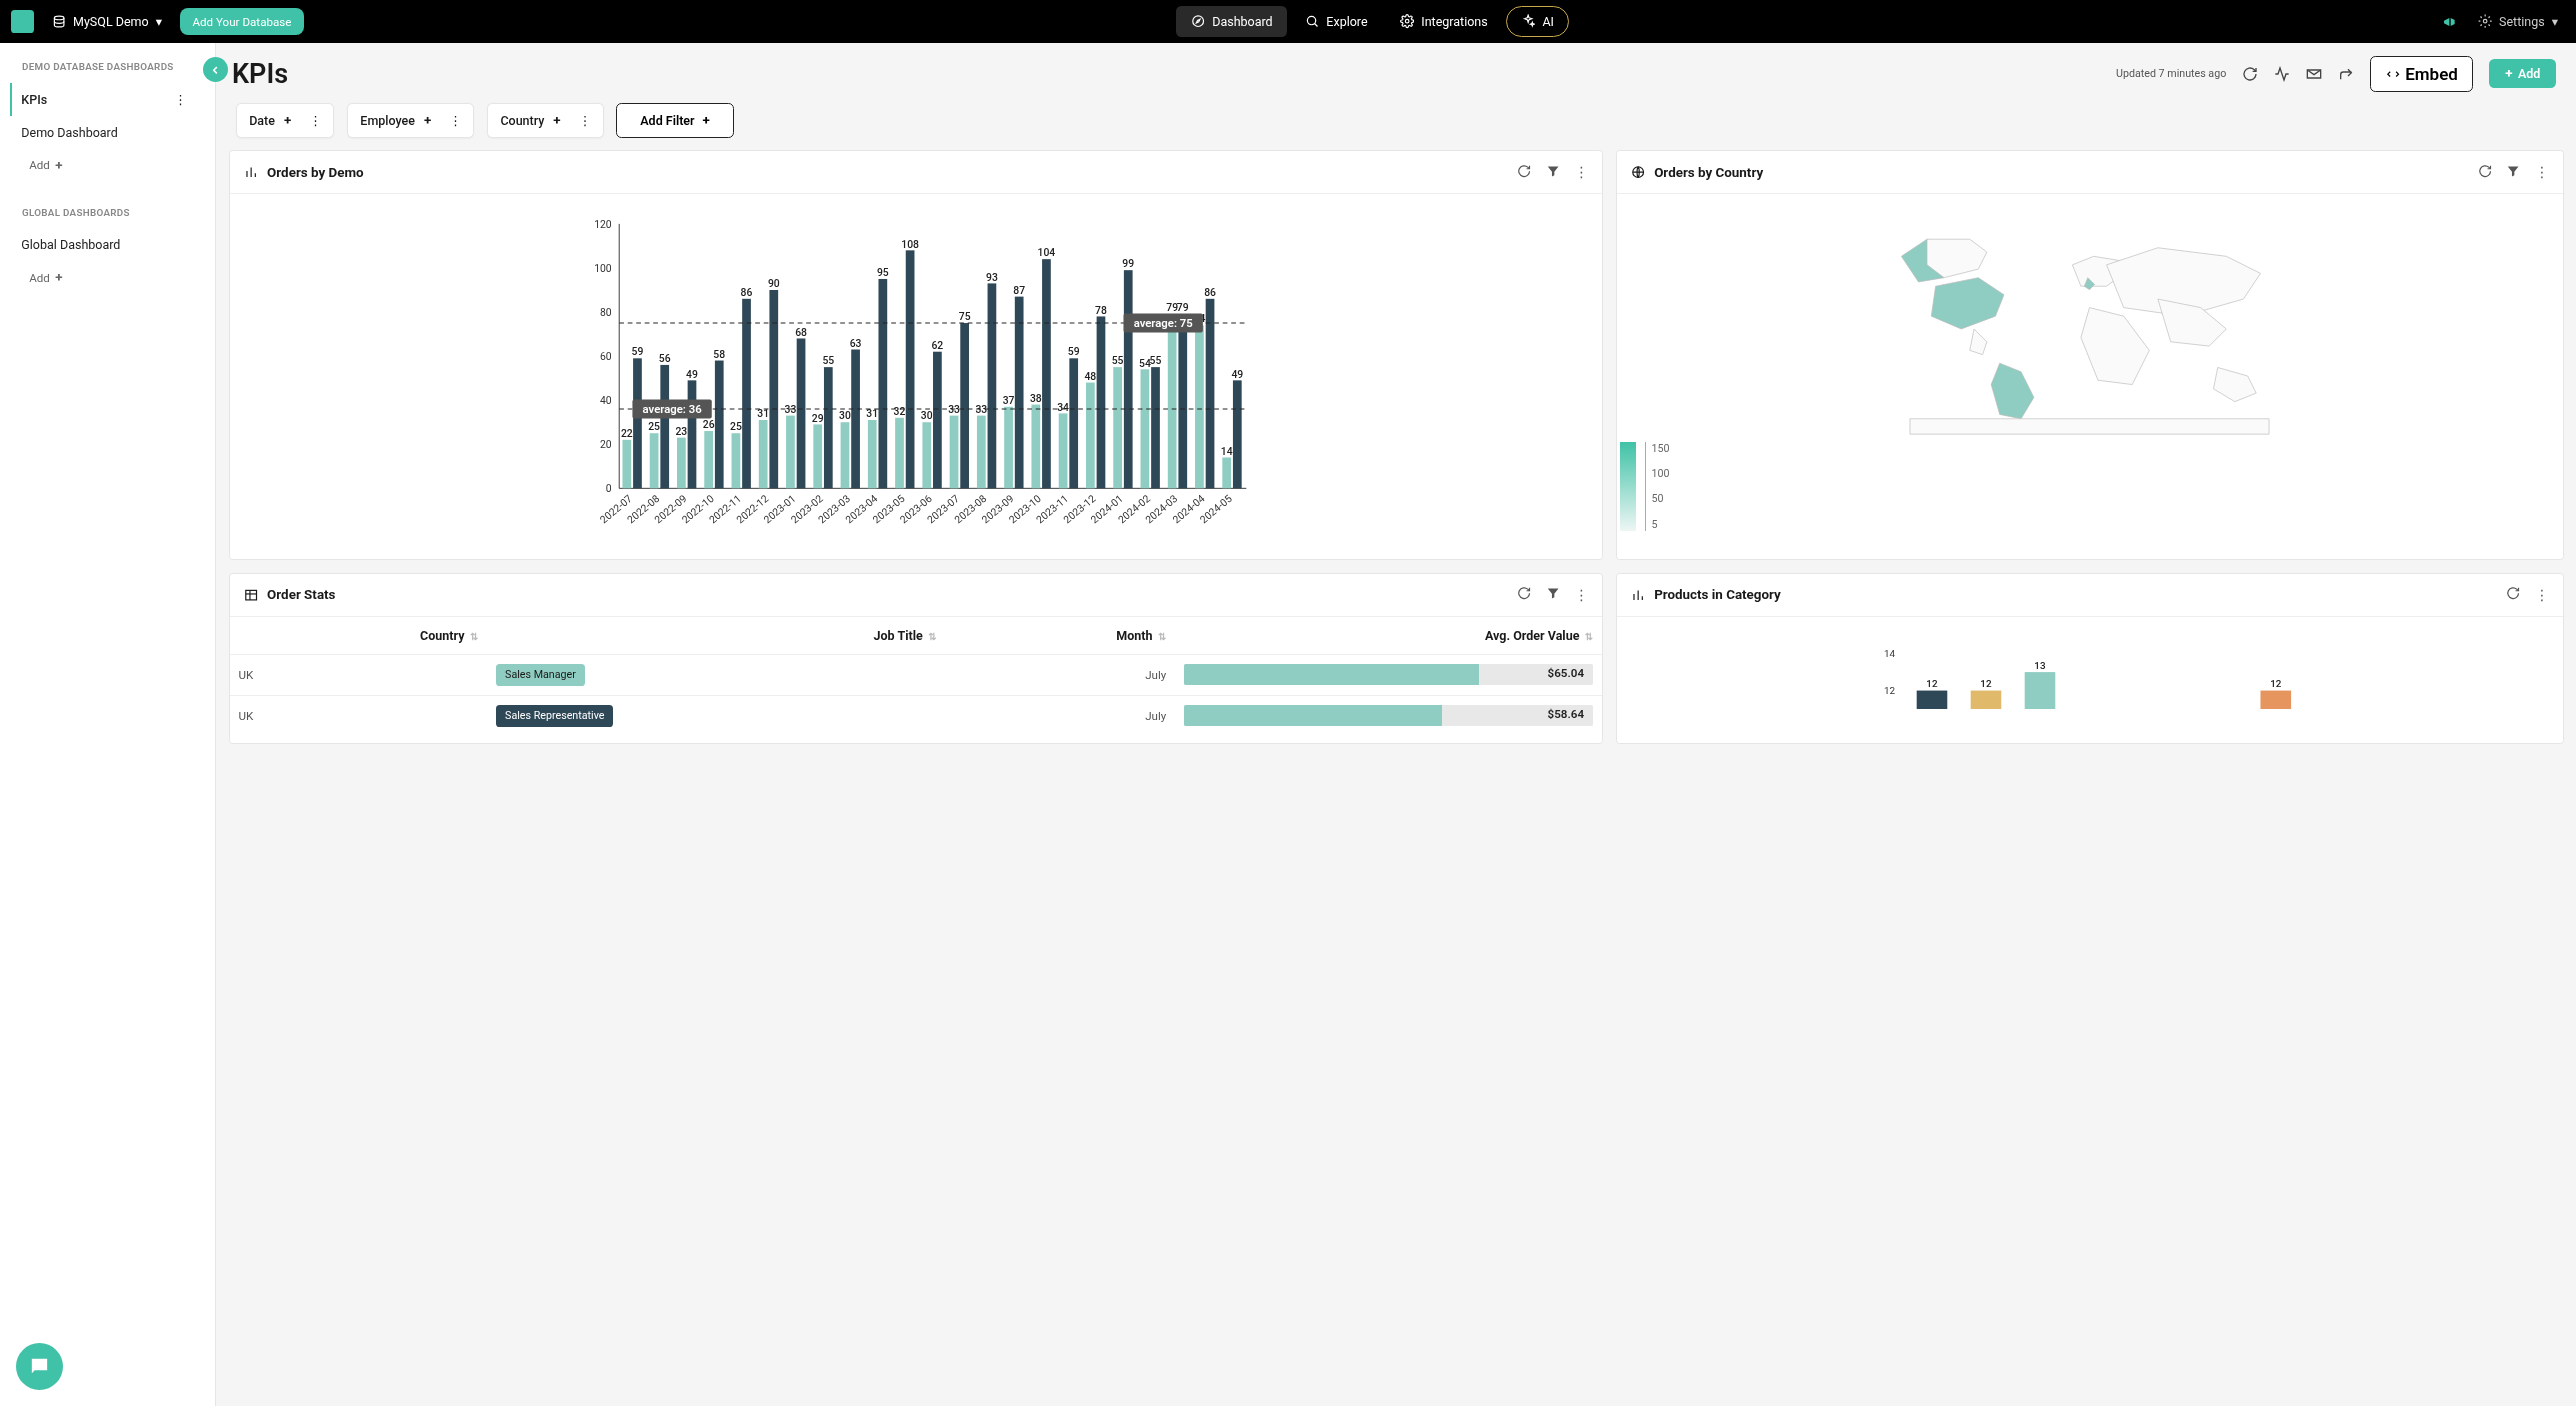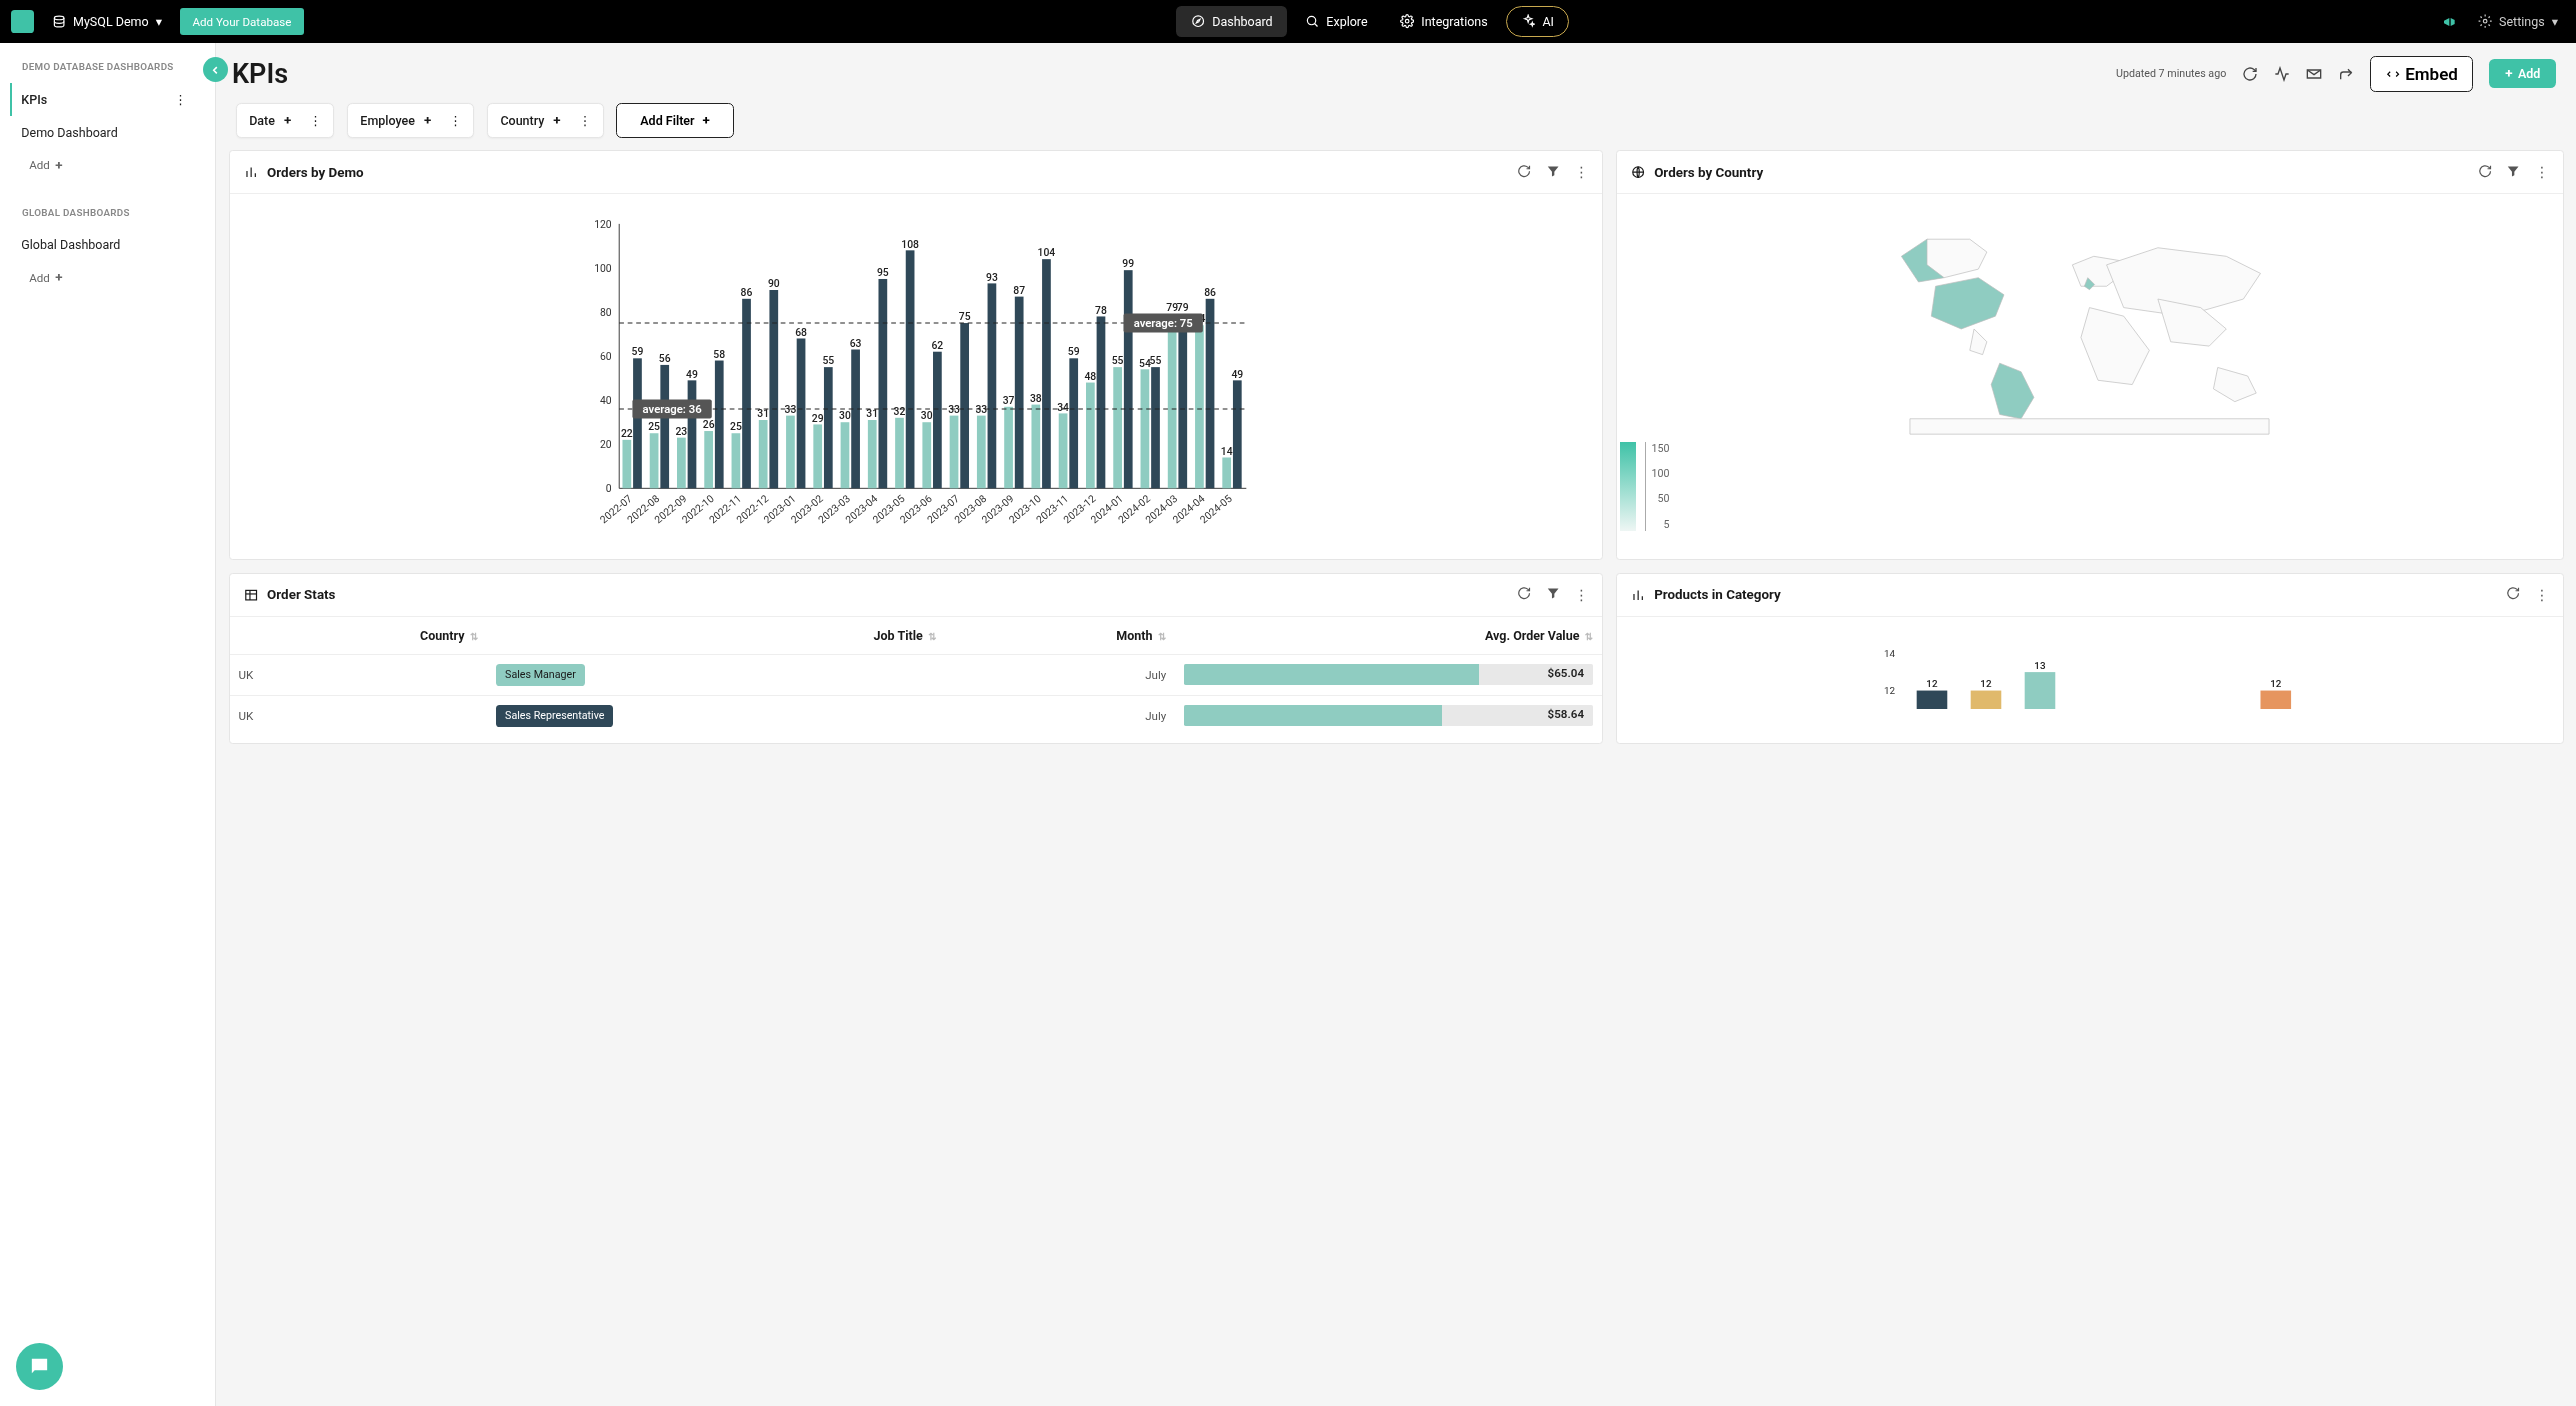--- a/index.html
+++ b/index.html
@@ -3,21 +3,21 @@
 <meta charset="utf-8">
 <style>
 * { box-sizing: border-box; margin: 0; padding: 0; font-family: -apple-system, BlinkMacSystemFont, "Segoe UI", Roboto, sans-serif; }
 body { background: #f5f5f5; color: #1a1a1a; }
 
 
 .topnav { background: #000; height: 43px; display: flex; align-items: center; padding: 0 10.7px; gap: 10.7px; }
 .logo { width: 23px; height: 23px; background: #3fc2a7; border-radius: 3.6px; }
 .db-selector { display: flex; align-items: flex-end; gap: 7.2px; color: #fff; font-size: 12.5px; cursor: pointer; padding: 3.6px 7.2px; }
 .db-selector svg { width: 14.3px; height: 14.3px; }
-.add-db-btn { background: #3fc2a7; color: #fff; border: none; padding: 6.3px 12.5px; border-radius: 3px; font-size: 11.6px; cursor: pointer; }
+.add-db-btn { background: #3fc2a7; color: #fff; border: none; padding: 6.3px 12.5px; border-radius: 8px; font-size: 11.6px; cursor: pointer; }
 .nav-center { flex: 1; display: flex; justify-content: center; gap: 3.6px; }
 .nav-item { display: flex; align-items: center; gap: 7.2px; color: #fff; padding: 7.2px 14.3px; border-radius: 5.4px; cursor: pointer; font-size: 12.5px; }
 .nav-item.active { background: #2a2a2a; }
 .nav-item.ai-highlight { border: 1.3px solid #c9a94f; border-radius: 18px; }
 .nav-right { display: flex; align-items: center; gap: 12.5px; color: #ccc; }
 .nav-icon { cursor: pointer; display:flex; align-items:center; color:#ccc; }
 
 
 .layout { display: flex; height: calc(100vh - 43px); }
 .sidebar { width: 216px; background: #fff; border-right: 0.9px solid #e5e5e5; padding: 18px 22px; position: relative; }
@@ -61,21 +61,21 @@
 .avg-badge { fill:#555;}
 .avg-badge-text { fill:#fff; font-size:12px; font-weight:600;}
 
 
 .map-body { position:relative; height:340px; }
 .map-svg { width:100%; height:76%; }
 .map-land { fill:#fafafa; stroke:#bbb; stroke-width:0.8;}
 .map-land.hi { fill:#8fccc1;}
 .map-legend { position:absolute; left:3.6px; bottom:3.6px; font-size:10.7px; color:#666; display:flex; align-items:flex-end; gap:9px;}
 .legend-bar { width:16px; height:89px; background: linear-gradient(to top, #eef6f4, #3fc2a7);}
-.legend-ticks { display:flex; flex-direction:column; justify-content:space-between; height:89px; border-left:0.9px solid #aaa; padding-left:5.4px;text-align:right;}
+.legend-ticks { display:flex; flex-direction:column; justify-content:space-between; height:89px; border-left:0.9px solid #aaa; padding-left:5.4px;}
 .legend-ticks span { display:block;}
 
 
 .stats-table { width:100%; border-collapse:collapse; font-size:11.6px;}
 .stats-table th { text-align:right; padding: 10.7px 9px; font-weight:700; font-size:12.5px; }
 .stats-table th.right { text-align:right; }
 .stats-table td { padding: 9px 9px; color:#555; border-top:0.9px solid #eee;}
 .stats-table td.right { text-align:right; }
 .job-badge { display:inline-block; padding:4.5px 9px; border-radius:3.6px; color:#fff; font-size:10.7px;}
 .badge-teal { background:#8fccc1; color:#1a1a1a;}

